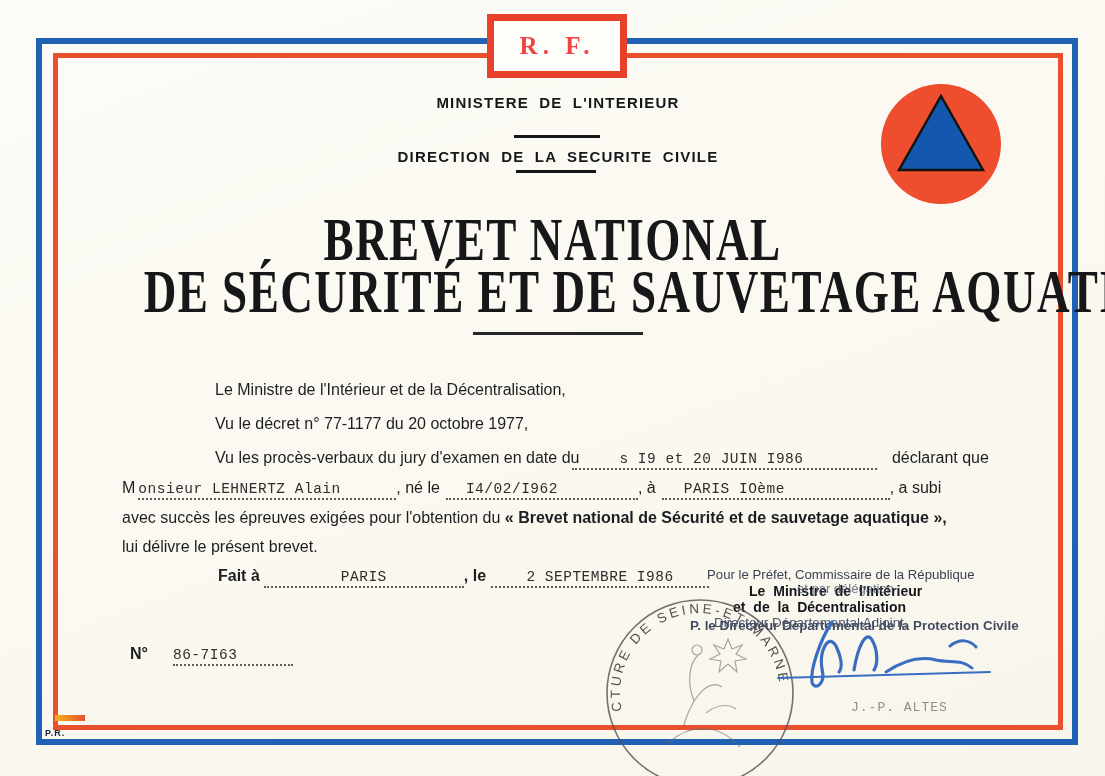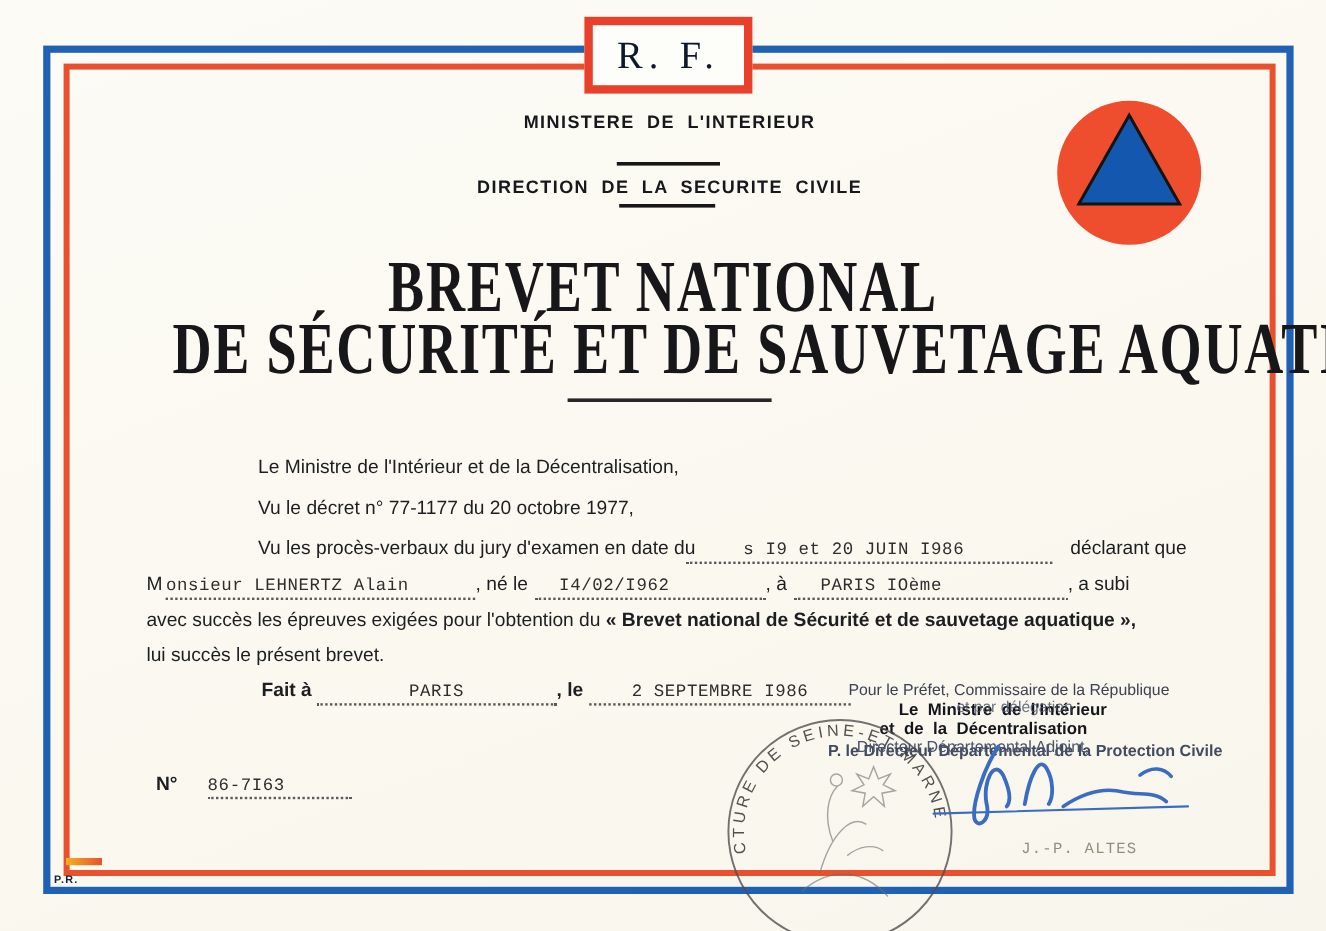--- a/index.html
+++ b/index.html
@@ -29,22 +29,22 @@
     position:absolute;left:45px;top:728px;z-index:3;
     font-size:9px;font-weight:bold;color:#12223f;letter-spacing:1px;
   }
   
   .rf-box{
     position:absolute;left:487px;top:14px;width:126px;height:50px;
     background:#fdfdfa;border:7px solid #e8402a;z-index:2;
     text-align:center;
   }
   .rf-box span{
-    font-family:"Liberation Serif",serif;font-weight:normal;
-    font-size:32px;line-height:50px;letter-spacing:5px;color:#0f172a;
+    font-family:"Liberation Serif",serif;font-weight:bold;
+    font-size:25px;line-height:50px;letter-spacing:5px;color:#ef4444;
   }
   
   .header-block{
     position:absolute;left:308px;top:92px;width:500px;z-index:3;
     text-align:center;font-weight:bold;font-size:15px;line-height:21px;
     letter-spacing:1.2px;word-spacing:5px;color:#17181c;
   }
   .rule{position:absolute;background:#17171a;z-index:3;}
   .rule1{left:514px;top:135px;width:86px;height:3px;}
   .rule2{left:516px;top:170px;width:80px;height:3px;}
@@ -128,21 +128,21 @@
   </div>
 
   <div class="bline" style="left:122px;top:479px;">
     <span>M</span><span class="dotted" style="width:258px;margin-left:3px;"><span class="typed">onsieur LEHNERTZ Alain</span></span><span>, né le</span><span class="dotted" style="width:192px;margin-left:6px;"><span class="typed" style="margin-left:20px;">I4/02/I962</span></span><span>, à</span><span class="dotted" style="width:228px;margin-left:6px;"><span class="typed" style="margin-left:22px;">PARIS IOème</span></span><span>, a subi</span>
   </div>
 
   <div class="bline" style="left:122px;top:509px;">
     <span>avec succès les épreuves exigées pour l'obtention du </span><span class="b">« Brevet national de Sécurité et de sauvetage aquatique »,</span>
   </div>
 
-  <div class="bline" style="left:122px;top:538px;">lui succès le présent brevet.</div>
+  <div class="bline" style="left:122px;top:538px;">lui délivre le présent brevet.</div>
 
   <div class="bline b" style="left:218px;top:567px;">
     <span>Fait à</span><span class="dotted" style="width:200px;margin-left:4px;text-align:center;"><span class="typed">PARIS</span></span><span>, le</span><span class="dotted" style="width:218px;margin-left:5px;text-align:center;"><span class="typed">2 SEPTEMBRE I986</span></span>
   </div>
 
   <div class="number-line">
     <span>N°</span><span class="dotted" style="width:120px;margin-left:25px;"><span class="typed">86-7I63</span></span>
   </div>
 
   <div class="sig-text stamp-ink" style="left:707px;top:567px;font-size:13.2px;color:#3c4252;">Pour le Préfet, Commissaire de la République</div>

